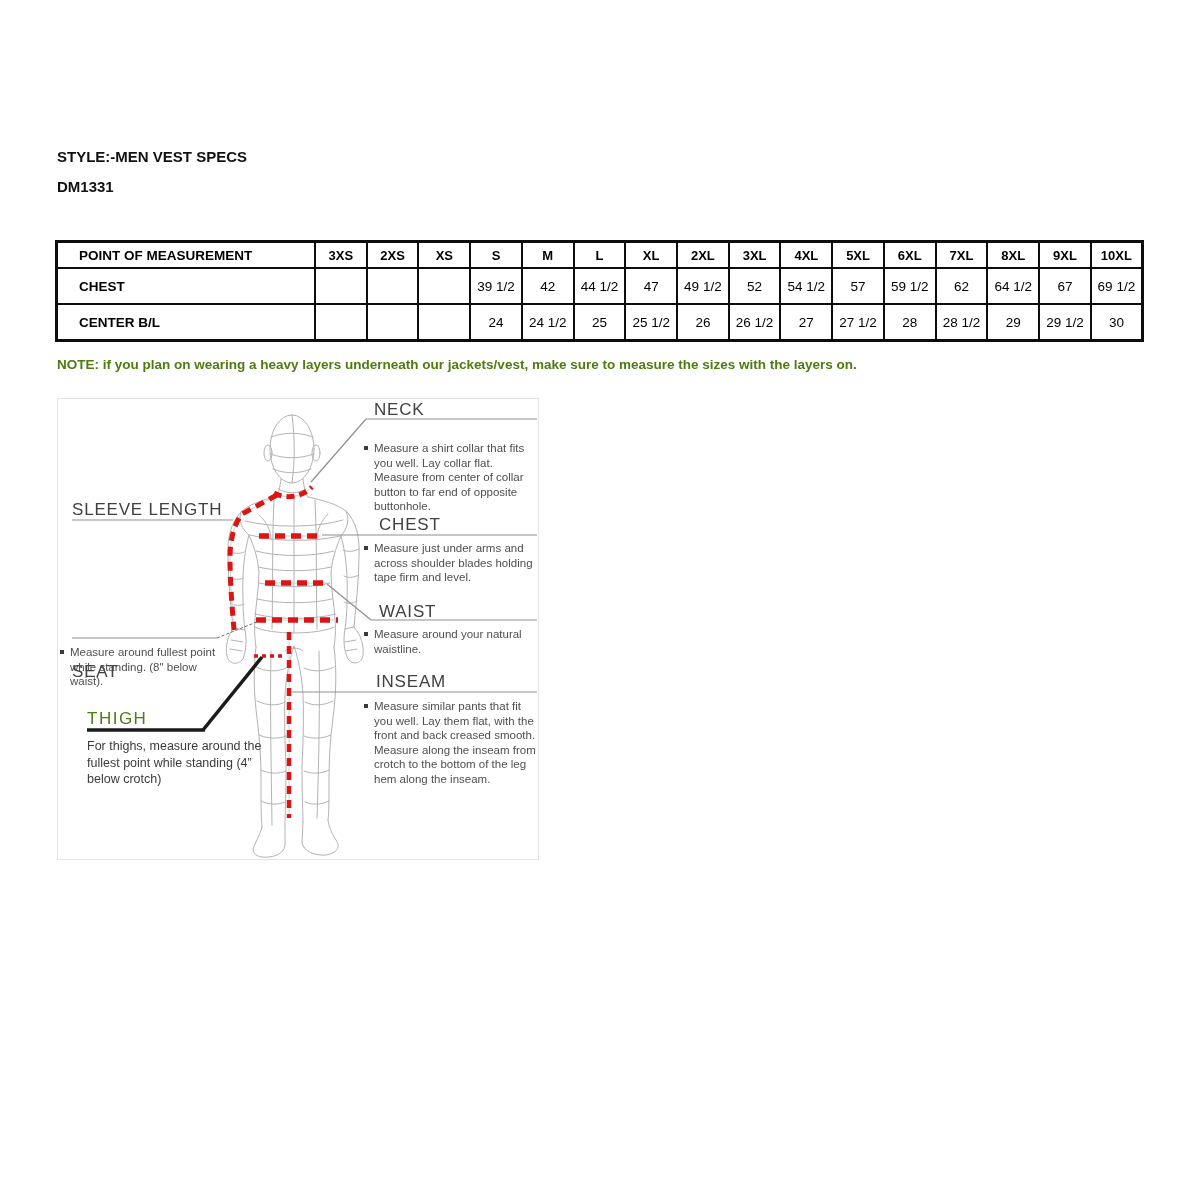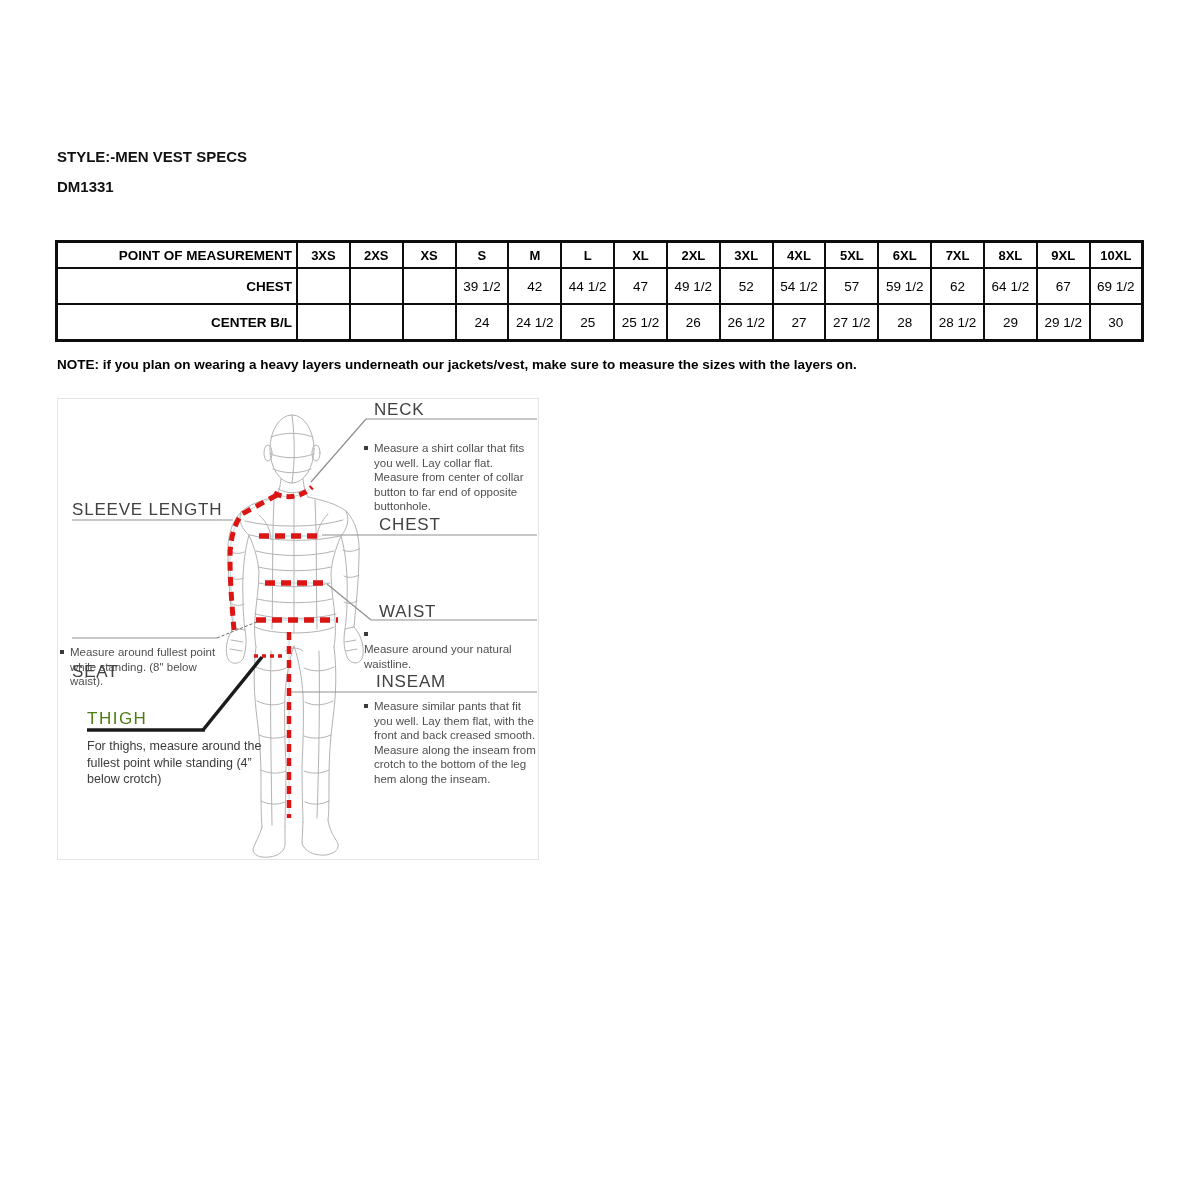--- a/index.html
+++ b/index.html
@@ -8,44 +8,44 @@
 
   .title-block{position:absolute;left:57px;top:148px;}
   .doc-title{font-weight:bold;font-size:15px;color:#111;}
   .doc-code{font-weight:bold;font-size:15px;color:#111;margin-top:13px;}
 
   table.size-table{position:absolute;left:55px;top:240px;width:1089px;border-collapse:collapse;table-layout:fixed;
     border:3px solid #0d0d0d;}
   table.size-table th,table.size-table td{border:2px solid #0d0d0d;padding:0 4px;white-space:nowrap;overflow:hidden;}
   table.size-table th{font-size:13px;font-weight:bold;height:24px;text-align:center;}
   table.size-table td{font-size:13.5px;height:34px;text-align:center;font-weight:normal;}
-  table.size-table .pom{text-align:right;width:231px;font-weight:bold;padding-left:3px;}
+  table.size-table .pom{text-align:left;width:231px;font-weight:bold;padding-left:21px;}
   table.size-table th.pom{font-size:13.5px;}
   table.size-table td.pom{font-size:13.5px;}
 
-  .note-line{position:absolute;left:57px;top:357px;font-size:13.5px;font-weight:bold;color:#000000;width:1000px;}
+  .note-line{position:absolute;left:57px;top:357px;font-size:13.5px;font-weight:bold;color:#4d7c0f;width:1000px;}
 
   .diagram{position:absolute;left:57px;top:398px;width:480px;height:460px;border:1px solid #e4e4e4;background:#fff;}
   .diagram svg{position:absolute;left:0;top:0;}
 
   .guide-title{position:absolute;font-size:17px;color:#414141;letter-spacing:0.8px;white-space:nowrap;}
   .guide-title.dark{color:#4d7c0f;letter-spacing:1.5px;}
   .guide-desc{position:absolute;font-size:11.5px;line-height:14.5px;color:#4f4f4f;display:flex;gap:6px;}
   .guide-desc .bullet{width:4px;height:4px;background:#3a3a3a;margin-top:5px;flex:0 0 4px;}
   .guide-desc.no-bullet{font-size:12.5px;line-height:16.5px;color:#3c3c3c;}
 
   
   .pos-neck-title{left:316px;top:1px;}
   .pos-neck-desc{left:306px;top:42px;width:172px;}
   .pos-sleeve-title{left:14px;top:101px;}
   .pos-sleeve-desc{left:2px;top:127px;width:185px;}
   .pos-chest-title{left:321px;top:116px;}
   .pos-chest-desc{left:306px;top:142px;width:172px;}
   .pos-waist-title{left:321px;top:203px;}
-  .pos-waist-desc{left:306px;top:228px;width:172px;flex-direction:column;}
+  .pos-waist-desc{left:306px;top:228px;width:172px;}
   .pos-seat-title{left:14px;top:219px;margin-top:44px;}
   .pos-seat-desc{left:2px;top:246px;width:165px;}
   .pos-inseam-title{left:318px;top:273px;}
   .pos-inseam-desc{left:306px;top:300px;width:176px;}
   .pos-thigh-title{left:29px;top:310px;}
   .pos-thigh-desc{left:29px;top:339px;width:180px;}
 </style>
 </head>
 <body>
 
@@ -228,20 +228,24 @@
 
     <div class="guide-title pos-neck-title">NECK</div>
     <div class="guide-desc pos-neck-desc">
       <span class="bullet"></span>
       <span>Measure a shirt collar that fits you well. Lay collar flat. Measure from center of collar button to far end of opposite buttonhole.</span>
     </div>
 
     <div class="guide-title pos-sleeve-title">SLEEVE LENGTH</div>
 
     <div class="guide-title pos-chest-title">CHEST</div>
+    <div class="guide-desc pos-chest-desc">
+      <span class="bullet"></span>
+      <span>Measure just under arms and across shoulder blades holding tape firm and level.</span>
+    </div>
 
     <div class="guide-title pos-waist-title">WAIST</div>
     <div class="guide-desc pos-waist-desc">
       <span class="bullet"></span>
       <span>Measure around your natural waistline.</span>
     </div>
 
     <div class="guide-title pos-seat-title">SEAT</div>
     <div class="guide-desc pos-seat-desc">
       <span class="bullet"></span>

